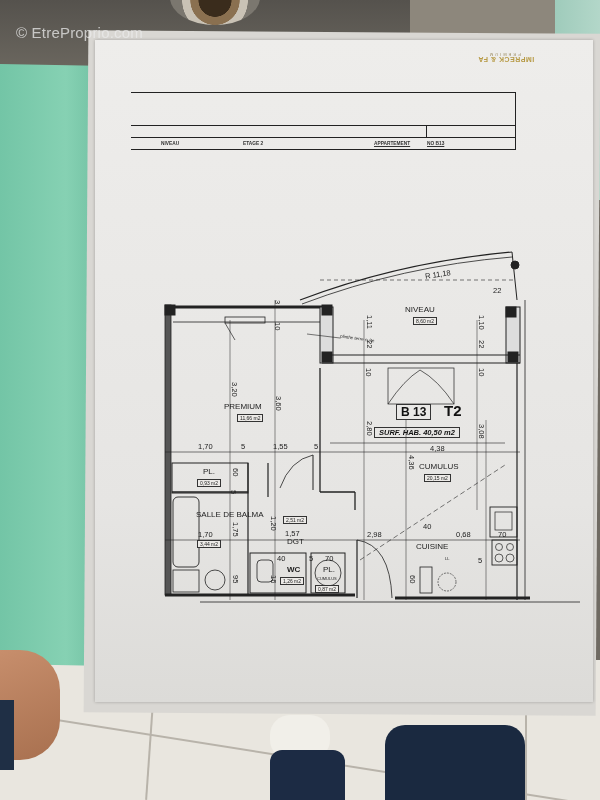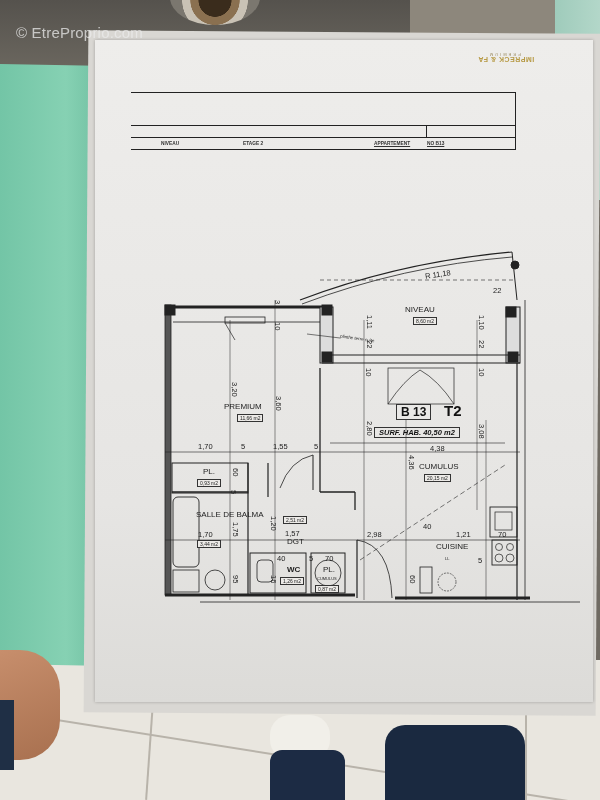--- a/index.html
+++ b/index.html
@@ -188,21 +188,21 @@
 <div class="room" style="left:287px;top:505px;margin-top:32px;">DGT</div>
 <div class="area" style="left:283px;top:516px;">2,51 m2</div>
 
 <div class="room" style="left:287px;top:565px;font-weight:bold;">WC</div>
 <div class="area" style="left:280px;top:577px;">1,26 m2</div>
 
 <div class="room" style="left:323px;top:565px;">PL.</div>
 <div class="lbl" style="left:317px;top:576px;font-size:4px;">CUMULUS</div>
 <div class="area" style="left:315px;top:585px;">0,87 m2</div>
 
-<div class="room" style="left:436px;top:542px;text-align:center;">CUISINE</div>
+<div class="room" style="left:416px;top:542px;text-align:center;">CUISINE</div>
 <div class="lbl" style="left:445px;top:556px;font-size:4px;">LL</div>
 
 <div class="dim vert" style="left:374px;top:315px;">1,11</div>
 <div class="dim vert" style="left:374px;top:340px;">22</div>
 <div class="dim vert" style="left:486px;top:315px;">1,10</div>
 <div class="dim vert" style="left:486px;top:340px;">22</div>
 <div class="dim vert" style="left:373px;top:368px;">10</div>
 <div class="dim vert" style="left:486px;top:368px;">10</div>
 <div class="dim vert" style="left:282px;top:322px;">10</div>
 <div class="dim vert" style="left:282px;top:300px;">3</div>
@@ -222,18 +222,18 @@
 <div class="dim vert" style="left:238px;top:490px;">5</div>
 <div class="dim" style="left:198px;top:530px;">1,70</div>
 <div class="dim vert" style="left:240px;top:522px;">1,75</div>
 <div class="dim vert" style="left:278px;top:516px;">1,20</div>
 <div class="dim" style="left:285px;top:529px;">1,57</div>
 <div class="dim" style="left:277px;top:554px;">40</div>
 <div class="dim" style="left:325px;top:554px;">70</div>
 <div class="dim" style="left:309px;top:554px;">5</div>
 <div class="dim" style="left:367px;top:530px;">2,98</div>
 <div class="dim" style="left:423px;top:522px;">40</div>
-<div class="dim" style="left:456px;top:530px;">1,21</div>
+<div class="dim" style="left:456px;top:530px;">0,68</div>
 <div class="dim" style="left:498px;top:530px;">70</div>
 <div class="dim vert" style="left:240px;top:575px;">95</div>
 <div class="dim vert" style="left:278px;top:575px;">16</div>
 <div class="dim vert" style="left:417px;top:575px;">60</div>
 <div class="dim" style="left:478px;top:556px;">5</div>
 
 </body></html>

